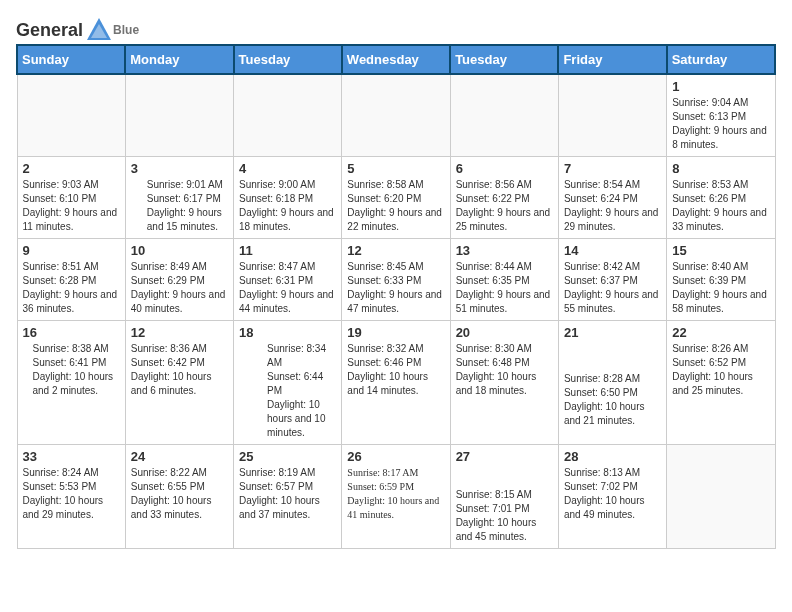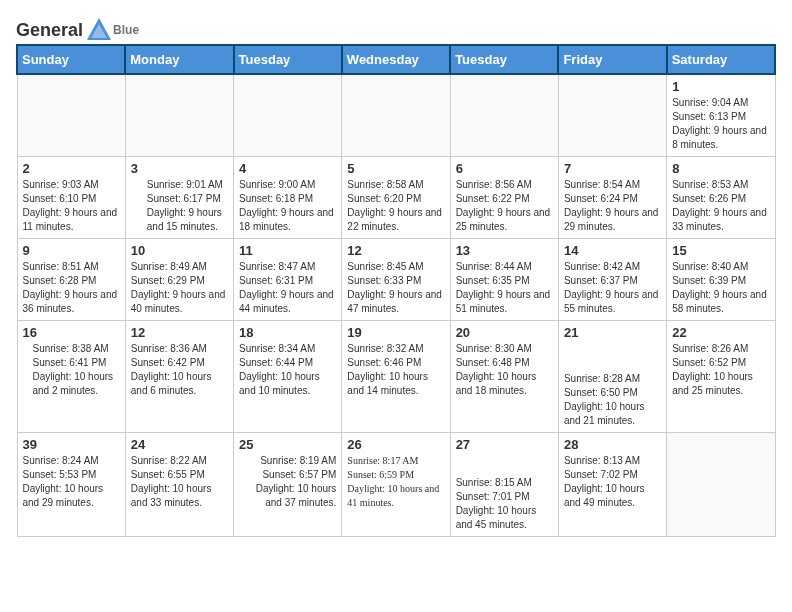--- a/index.html
+++ b/index.html
@@ -226,21 +226,21 @@
 Daylight: 10 hours and 2 minutes.</div>
         </td>
         <td>
           <span class="day-number">12</span>
           <div class="day-info" style="white-space: pre-line;">Sunrise: 8:36 AM
 Sunset: 6:42 PM
 Daylight: 10 hours and 6 minutes.</div>
         </td>
         <td>
           <span class="day-number">18</span>
-          <div class="day-info" style="white-space: pre-line;">Sunrise: 8:34 AM
+          <div class="day-info" style="white-space: pre-line; margin-left: 28px;">Sunrise: 8:34 AM
 Sunset: 6:44 PM
 Daylight: 10 hours and 10 minutes.</div>
         </td>
         <td>
           <span class="day-number">19</span>
           <div class="day-info" style="white-space: pre-line;">Sunrise: 8:32 AM
 Sunset: 6:46 PM
 Daylight: 10 hours and 14 minutes.</div>
         </td>
         <td>
@@ -257,34 +257,34 @@
         </td>
         <td>
           <span class="day-number">22</span>
           <div class="day-info" style="white-space: pre-line;">Sunrise: 8:26 AM
 Sunset: 6:52 PM
 Daylight: 10 hours and 25 minutes.</div>
         </td>
       </tr>
       <tr>
         <td>
-          <span class="day-number">39</span>
+          <span class="day-number">33</span>
           <div class="day-info" style="white-space: pre-line;">Sunrise: 8:24 AM
 Sunset: 5:53 PM
 Daylight: 10 hours and 29 minutes.</div>
         </td>
         <td>
           <span class="day-number">24</span>
           <div class="day-info" style="white-space: pre-line;">Sunrise: 8:22 AM
 Sunset: 6:55 PM
 Daylight: 10 hours and 33 minutes.</div>
         </td>
         <td>
           <span class="day-number">25</span>
-          <div class="day-info" style="white-space: pre-line; text-align: right;">Sunrise: 8:19 AM
+          <div class="day-info" style="white-space: pre-line;">Sunrise: 8:19 AM
 Sunset: 6:57 PM
 Daylight: 10 hours and 37 minutes.</div>
         </td>
         <td>
           <span class="day-number">26</span>
           <div class="day-info" style="white-space: pre-line; font-family: Liberation Serif, serif;">Sunrise: 8:17 AM
 Sunset: 6:59 PM
 Daylight: 10 hours and 41 minutes.</div>
         </td>
         <td>

